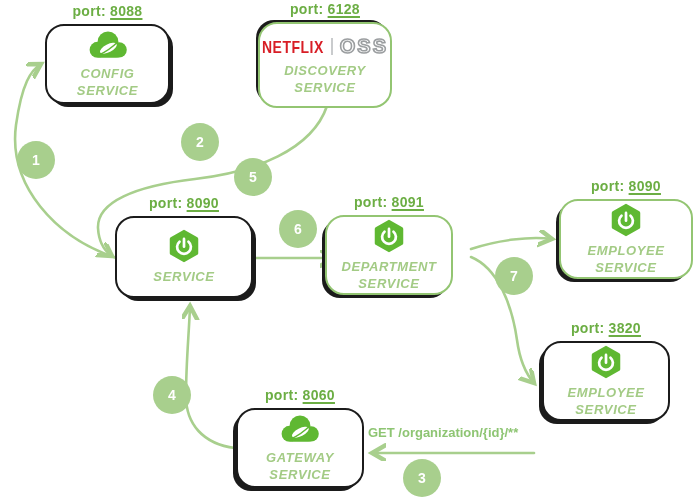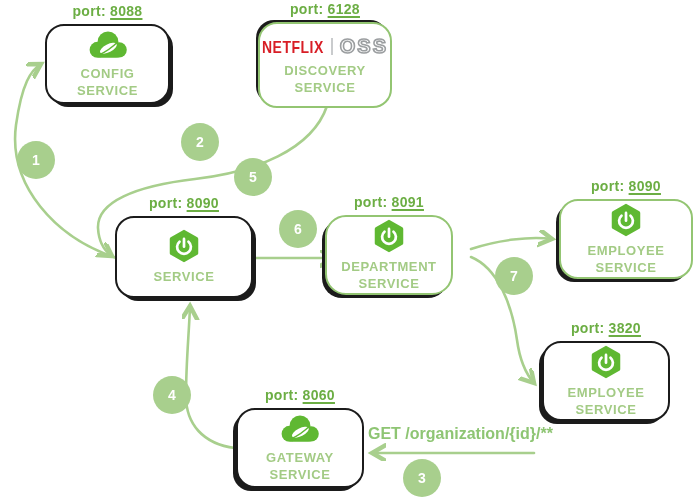--- a/index.html
+++ b/index.html
@@ -20,43 +20,43 @@
     border:2px solid #1b1b1b; border-radius:19px;
     display:flex; flex-direction:column; align-items:center; justify-content:center;
     gap:5px; width:100%;
   }
   .box.greenline { border-color:#93c572; }
   .sh-br { box-shadow:4px 4px 0 -1px #1b1b1b; }
   .sh-bl { box-shadow:-4px 4px 0 -1px #1b1b1b; }
   .sh-tl { box-shadow:-3px -3px 0 -1px #1b1b1b; }
   .svc-name {
     text-align:center; font-weight:bold; font-size:13px; letter-spacing:0.6px;
-    line-height:1.3; color:#a3cb85; white-space:nowrap;
+    line-height:1.3; color:#a3cb85; white-space:nowrap;font-style:italic;
   }
   .icon { display:flex; align-items:center; justify-content:center; }
 
   .logo-row { display:flex; align-items:center; gap:7px; margin-top:2px; }
   .netflix-word {
     color:#d81e26; font-weight:bold; font-size:14px; letter-spacing:0.5px;
     transform:scaleY(1.15);
   }
   .logo-divider { width:2px; height:17px; background:#c9cbcd; }
   .oss-word {
     font-weight:bold; font-size:20px; letter-spacing:2px;
     color:transparent; -webkit-text-stroke:1.6px #9b9ea0;
   }
 
   .step {
     position:absolute; width:38px; height:38px; border-radius:50%;
     background:#a8cf8d; color:#ffffff; font-weight:bold; font-size:14px;
     display:flex; align-items:center; justify-content:center;
   }
   .request-label {
-    position:absolute; left:368px; top:425px; width:168px; text-align:right;
-    font-weight:bold; font-size:16px; color:#8ec573; white-space:nowrap;
+    position:absolute; left:368px; top:425px; width:168px; text-align:left;
+    font-weight:bold; font-size:13px; color:#8ec573; white-space:nowrap;
   }
 </style>
 </head>
 <body>
 
 <div id="stage">
 
   <svg id="wires" viewBox="0 0 696 500" xmlns="http://www.w3.org/2000/svg">
     <defs>
       <marker id="arrow" orient="auto" markerWidth="10" markerHeight="10" refX="5.2" refY="3">
@@ -122,21 +122,21 @@
         </svg>
       </span>
       <div class="svc-name">
         <div>SERVICE</div>
       </div>
     </div>
   </div>
 
   <div class="node" style="left:325px; top:193px; width:128px;">
     <div class="portline"><span>port:</span>&nbsp;<span class="u">8091</span></div>
-    <div class="box greenline sh-bl" style="height:80px;border-radius:21px;">
+    <div class="box greenline sh-bl" style="height:80px;">
       <span class="icon">
         <svg width="36" height="36" viewBox="0 0 48 48">
           <path d="M24 5 L40.5 14.5 V33.5 L24 43 L7.5 33.5 V14.5 Z" fill="#5fb832" stroke="#5fb832" stroke-width="5" stroke-linejoin="round"></path>
           <line x1="24" y1="14.5" x2="24" y2="25" stroke="#ffffff" stroke-width="3.6" stroke-linecap="round"></line>
           <path d="M18 18.2 a9.2 9.2 0 1 0 12 0" fill="none" stroke="#ffffff" stroke-width="3.6" stroke-linecap="round"></path>
         </svg>
       </span>
       <div class="svc-name">
         <div>DEPARTMENT</div>
         <div>SERVICE</div>

